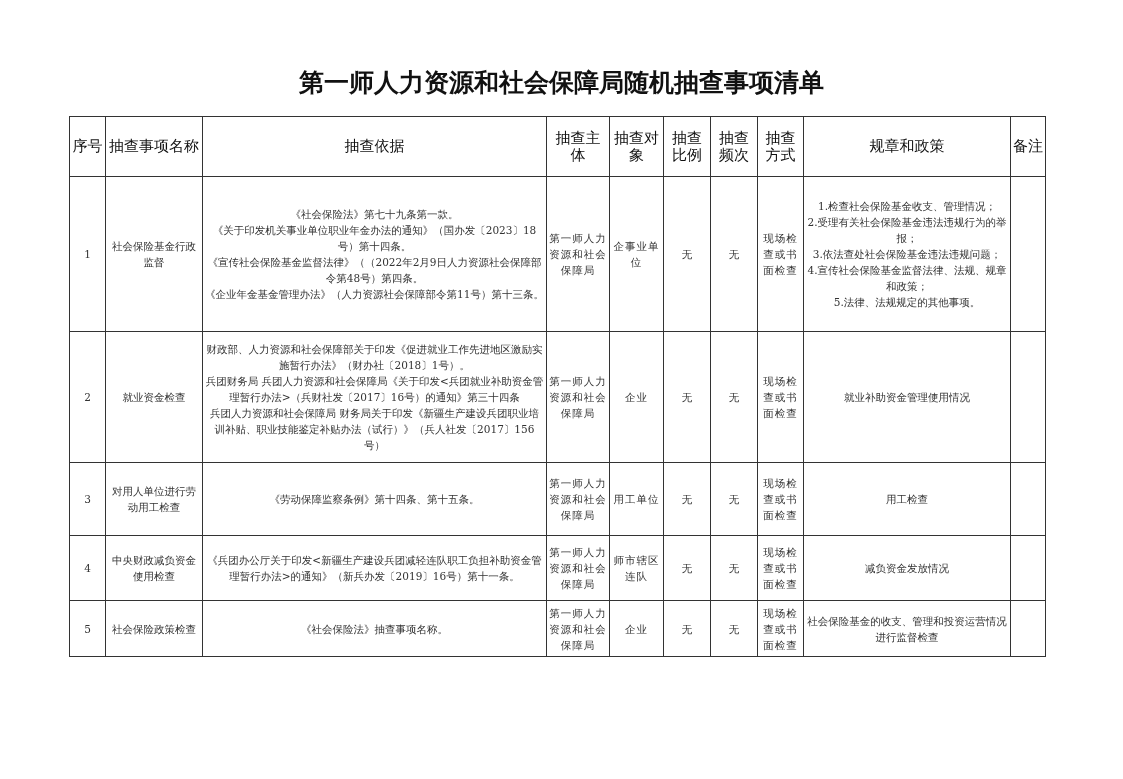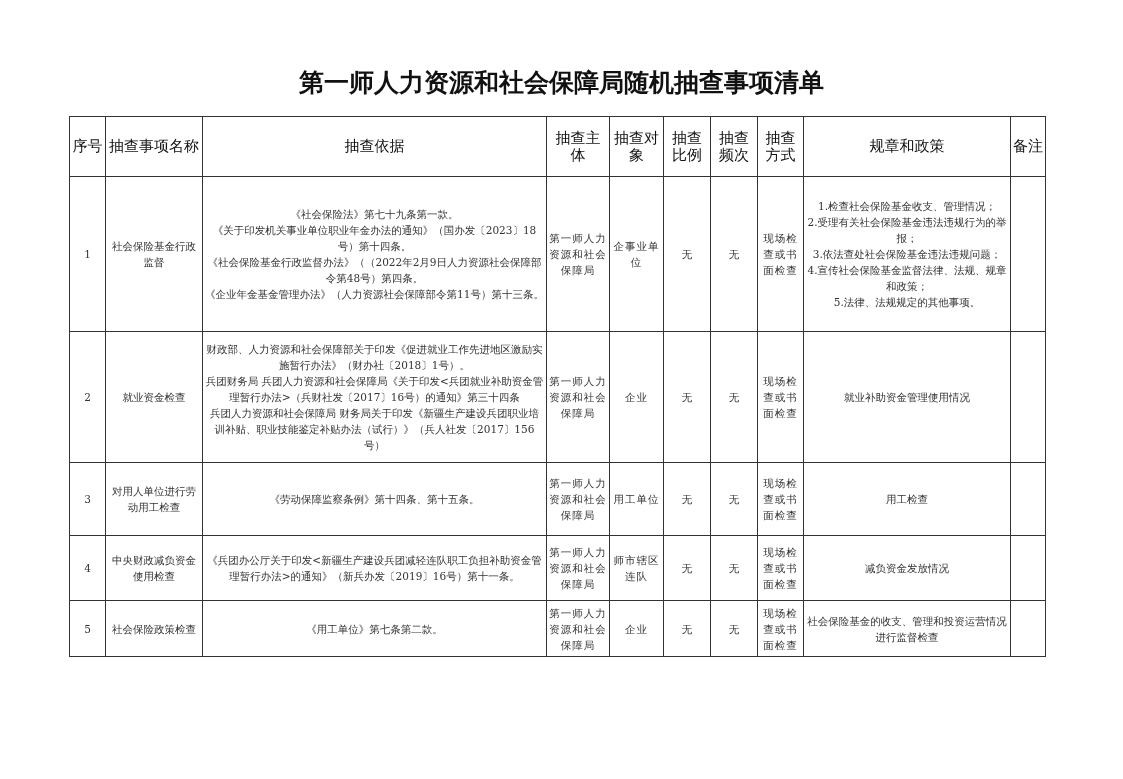--- a/index.html
+++ b/index.html
@@ -64,21 +64,21 @@
     </tr>
   </thead>
   <tbody>
 
     <tr style="height:155px">
       <td class="seq">1</td>
       <td>社会保险基金行政监督</td>
       <td class="basis">
         <span class="line">《社会保险法》第七十九条第一款。</span>
         <span class="line">《关于印发机关事业单位职业年金办法的通知》（国办发〔2023〕18号）第十四条。</span>
-        <span class="line">《社会保险基金行政监督办法》（（2022年2月9日人力资源社会保障部令第48号）第四条。</span>
+        <span class="line">《宣传社会保险基金监督法律》（（2022年2月9日人力资源社会保障部令第48号）第四条。</span>
         <span class="line">《企业年金基金管理办法》（人力资源社会保障部令第11号）第十三条。</span>
       </td>
       <td class="narrow">第一师人力资源和社会保障局</td>
       <td class="narrow">企事业单位</td>
       <td>无</td>
       <td>无</td>
       <td class="narrow">现场检查或书面检查</td>
       <td class="left">
         <span class="line">1.检查社会保险基金收支、管理情况；</span>
         <span class="line">2.受理有关社会保险基金违法违规行为的举报；</span>
@@ -139,21 +139,21 @@
       <td class="left">
         <span class="line">减负资金发放情况</span>
       </td>
       <td></td>
     </tr>
 
     <tr style="height:56px">
       <td class="seq">5</td>
       <td>社会保险政策检查</td>
       <td class="basis">
-        <span class="line">《用工单位》第七条第二款。</span>
+        <span class="line">《社会保险法》抽查事项名称。</span>
       </td>
       <td class="narrow">第一师人力资源和社会保障局</td>
       <td class="narrow">企业</td>
       <td>无</td>
       <td>无</td>
       <td class="narrow">现场检查或书面检查</td>
       <td class="left">
         <span class="line">社会保险基金的收支、管理和投资运营情况进行监督检查</span>
       </td>
       <td></td>

